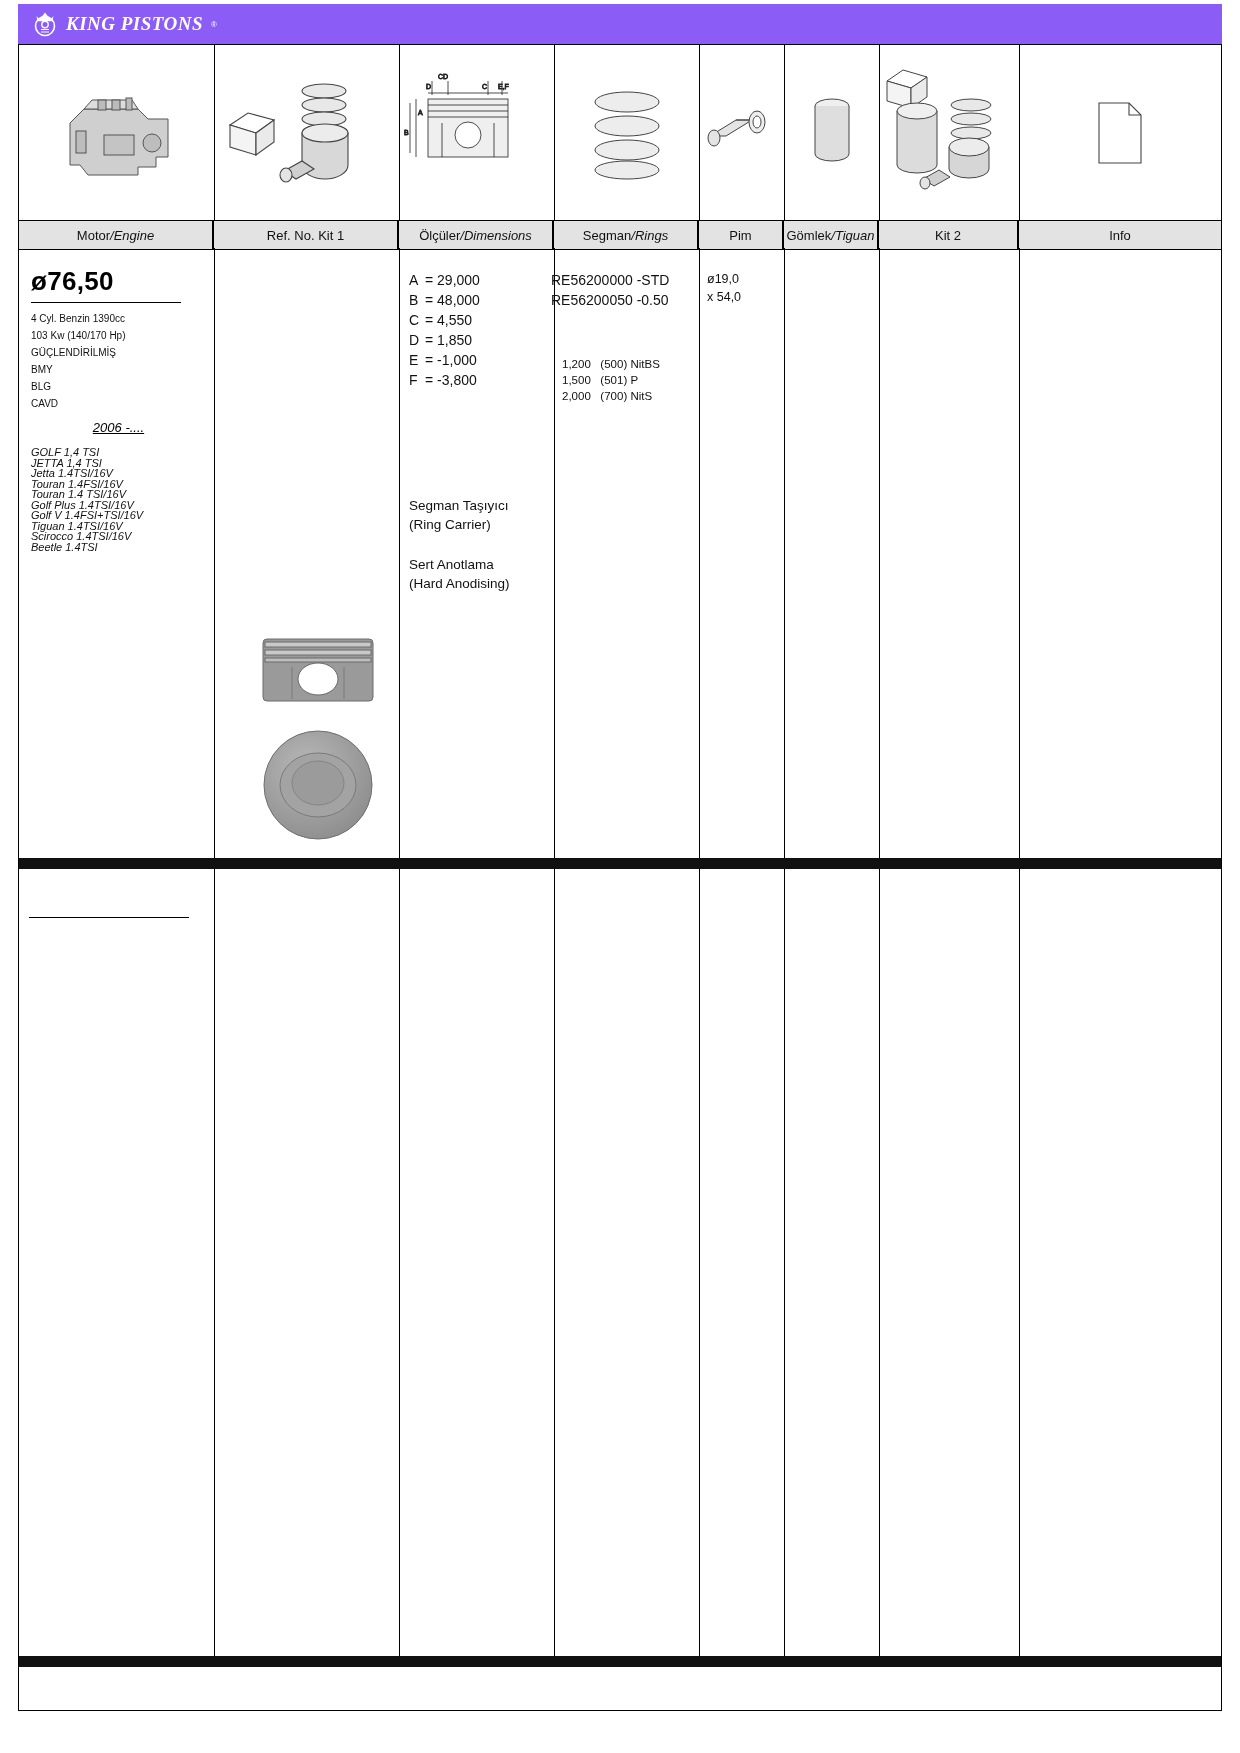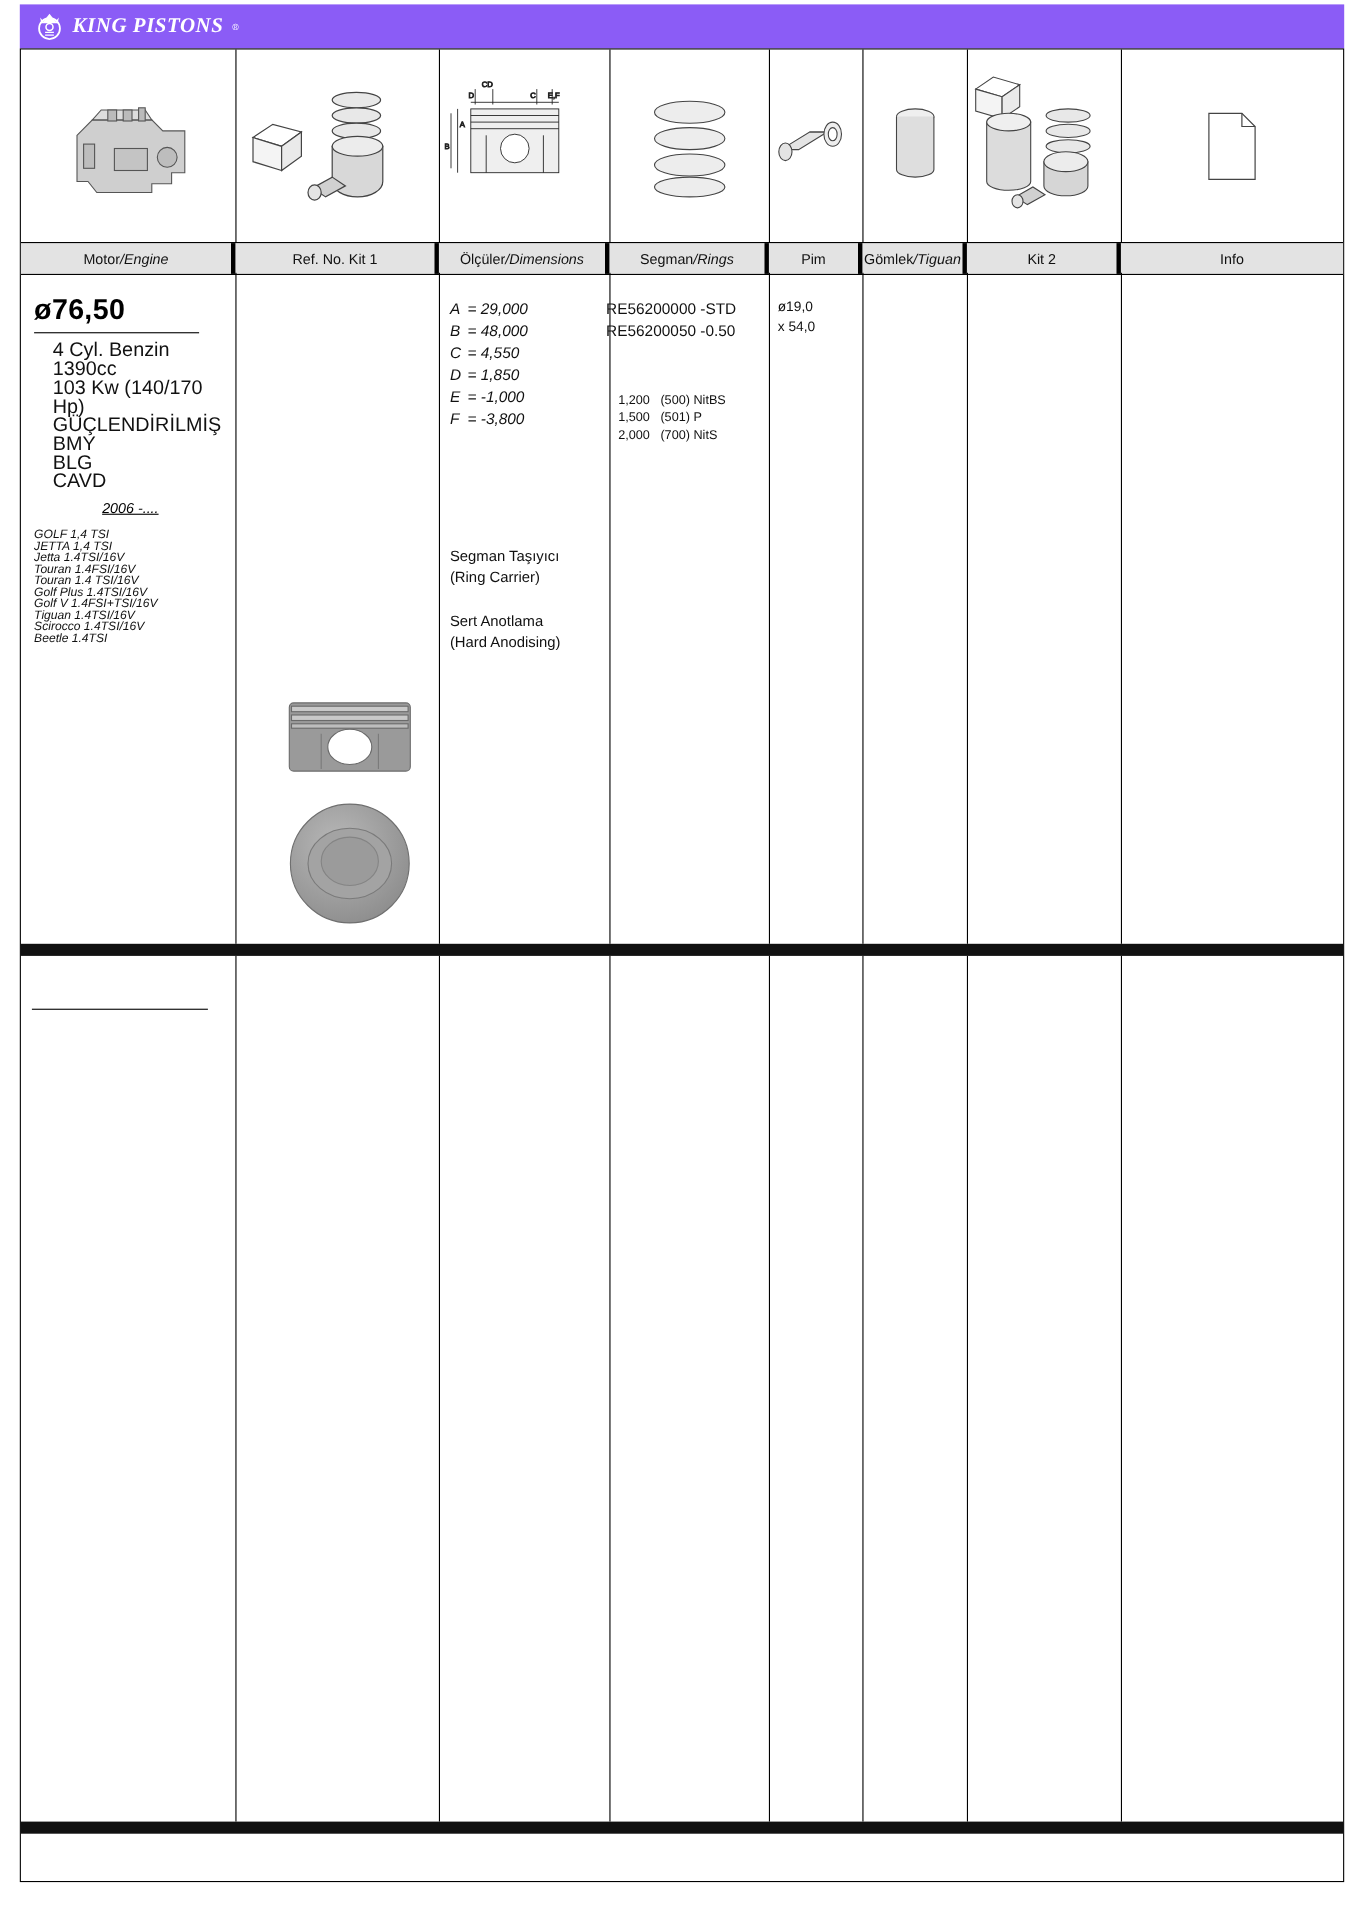--- a/index.html
+++ b/index.html
@@ -30,35 +30,35 @@
     position:absolute;left:18px;top:44px;width:1204px;height:1667px;
     box-sizing:border-box;border:1px solid #000;
   }
 
   
   .imgrow{position:absolute;left:0;top:0;width:100%;height:175px;}
   .hdrrow{position:absolute;left:0;top:175px;width:100%;height:28px;
     background:#e3e3e3;border-top:1px solid #000;border-bottom:1px solid #000;}
   .hdrcell{
     position:absolute;top:0;height:28px;display:flex;align-items:center;justify-content:center;
-    font-size:13px;color:#111;border-right:4px solid #000000;box-sizing:border-box;
+    font-size:13px;color:#111;border-right:2px solid #000000;box-sizing:border-box;
   }
   .hdrcell span.ital{font-style:italic;}
   .hdrcell.last{border-right:none;}
 
   .bodyrow{position:absolute;left:0;top:203px;width:100%;height:610px;}
   .vline{position:absolute;top:0;bottom:0;width:1px;background:#000;}
 
   .blackband{position:absolute;left:0;width:100%;height:11px;background:#111;}
 
   
   .cellpad{position:absolute;box-sizing:border-box;}
   .size{font-size:26px;font-weight:bold;letter-spacing:.3px;color:#000;}
   .sizerule{width:150px;height:1px;background:#000;margin:5px 0 7px 0;}
-  .spec{font-size:18px;line-height:17px;color:#111;margin-left:17px;}
+  .spec{font-size:10px;line-height:17px;color:#111;}
   .yr{font-size:13px;font-style:italic;text-decoration:underline;margin-top:8px;display:block;text-align:center;}
   .models{margin-top:12px;}
   .models div{font-size:11px;font-style:italic;line-height:10.5px;color:#111;white-space:nowrap;}
 
   .refno{font-size:15px;font-style:italic;line-height:28px;color:#111;white-space:nowrap;}
 
   .dim{font-size:14px;line-height:20px;color:#111;}
   .dim .lbl{display:inline-block;width:16px;}
   .note{font-size:13.5px;line-height:19px;color:#111;}
 
@@ -306,21 +306,21 @@
               <stop offset="0%" stop-color="#b9b9b9"></stop>
               <stop offset="100%" stop-color="#8d8d8d"></stop>
             </radialGradient>
           </defs>
           <circle cx="62" cy="57" r="54" fill="url(#g1)" stroke="#6f6f6f"></circle>
           <ellipse cx="62" cy="57" rx="38" ry="32" fill="#a3a3a3" stroke="#7a7a7a"></ellipse>
           <ellipse cx="62" cy="55" rx="26" ry="22" fill="#9b9b9b" stroke="#848484"></ellipse>
         </svg>
       </div>
 
-      <div class="cellpad" style="left:390px;top:22px;width:145px;font-style:italic;">
+      <div class="cellpad" style="left:390px;top:22px;width:145px;">
         <div class="dim"><span class="lbl">A</span><span>= 29,000</span></div>
         <div class="dim"><span class="lbl">B</span><span>= 48,000</span></div>
         <div class="dim"><span class="lbl">C</span><span>= 4,550</span></div>
         <div class="dim"><span class="lbl">D</span><span>= 1,850</span></div>
         <div class="dim"><span class="lbl">E</span><span>= -1,000</span></div>
         <div class="dim"><span class="lbl">F</span><span>= -3,800</span></div>
       </div>
 
       <div class="cellpad" style="left:390px;top:248px;width:145px;">
         <div class="note">Segman Taşıyıcı</div>

